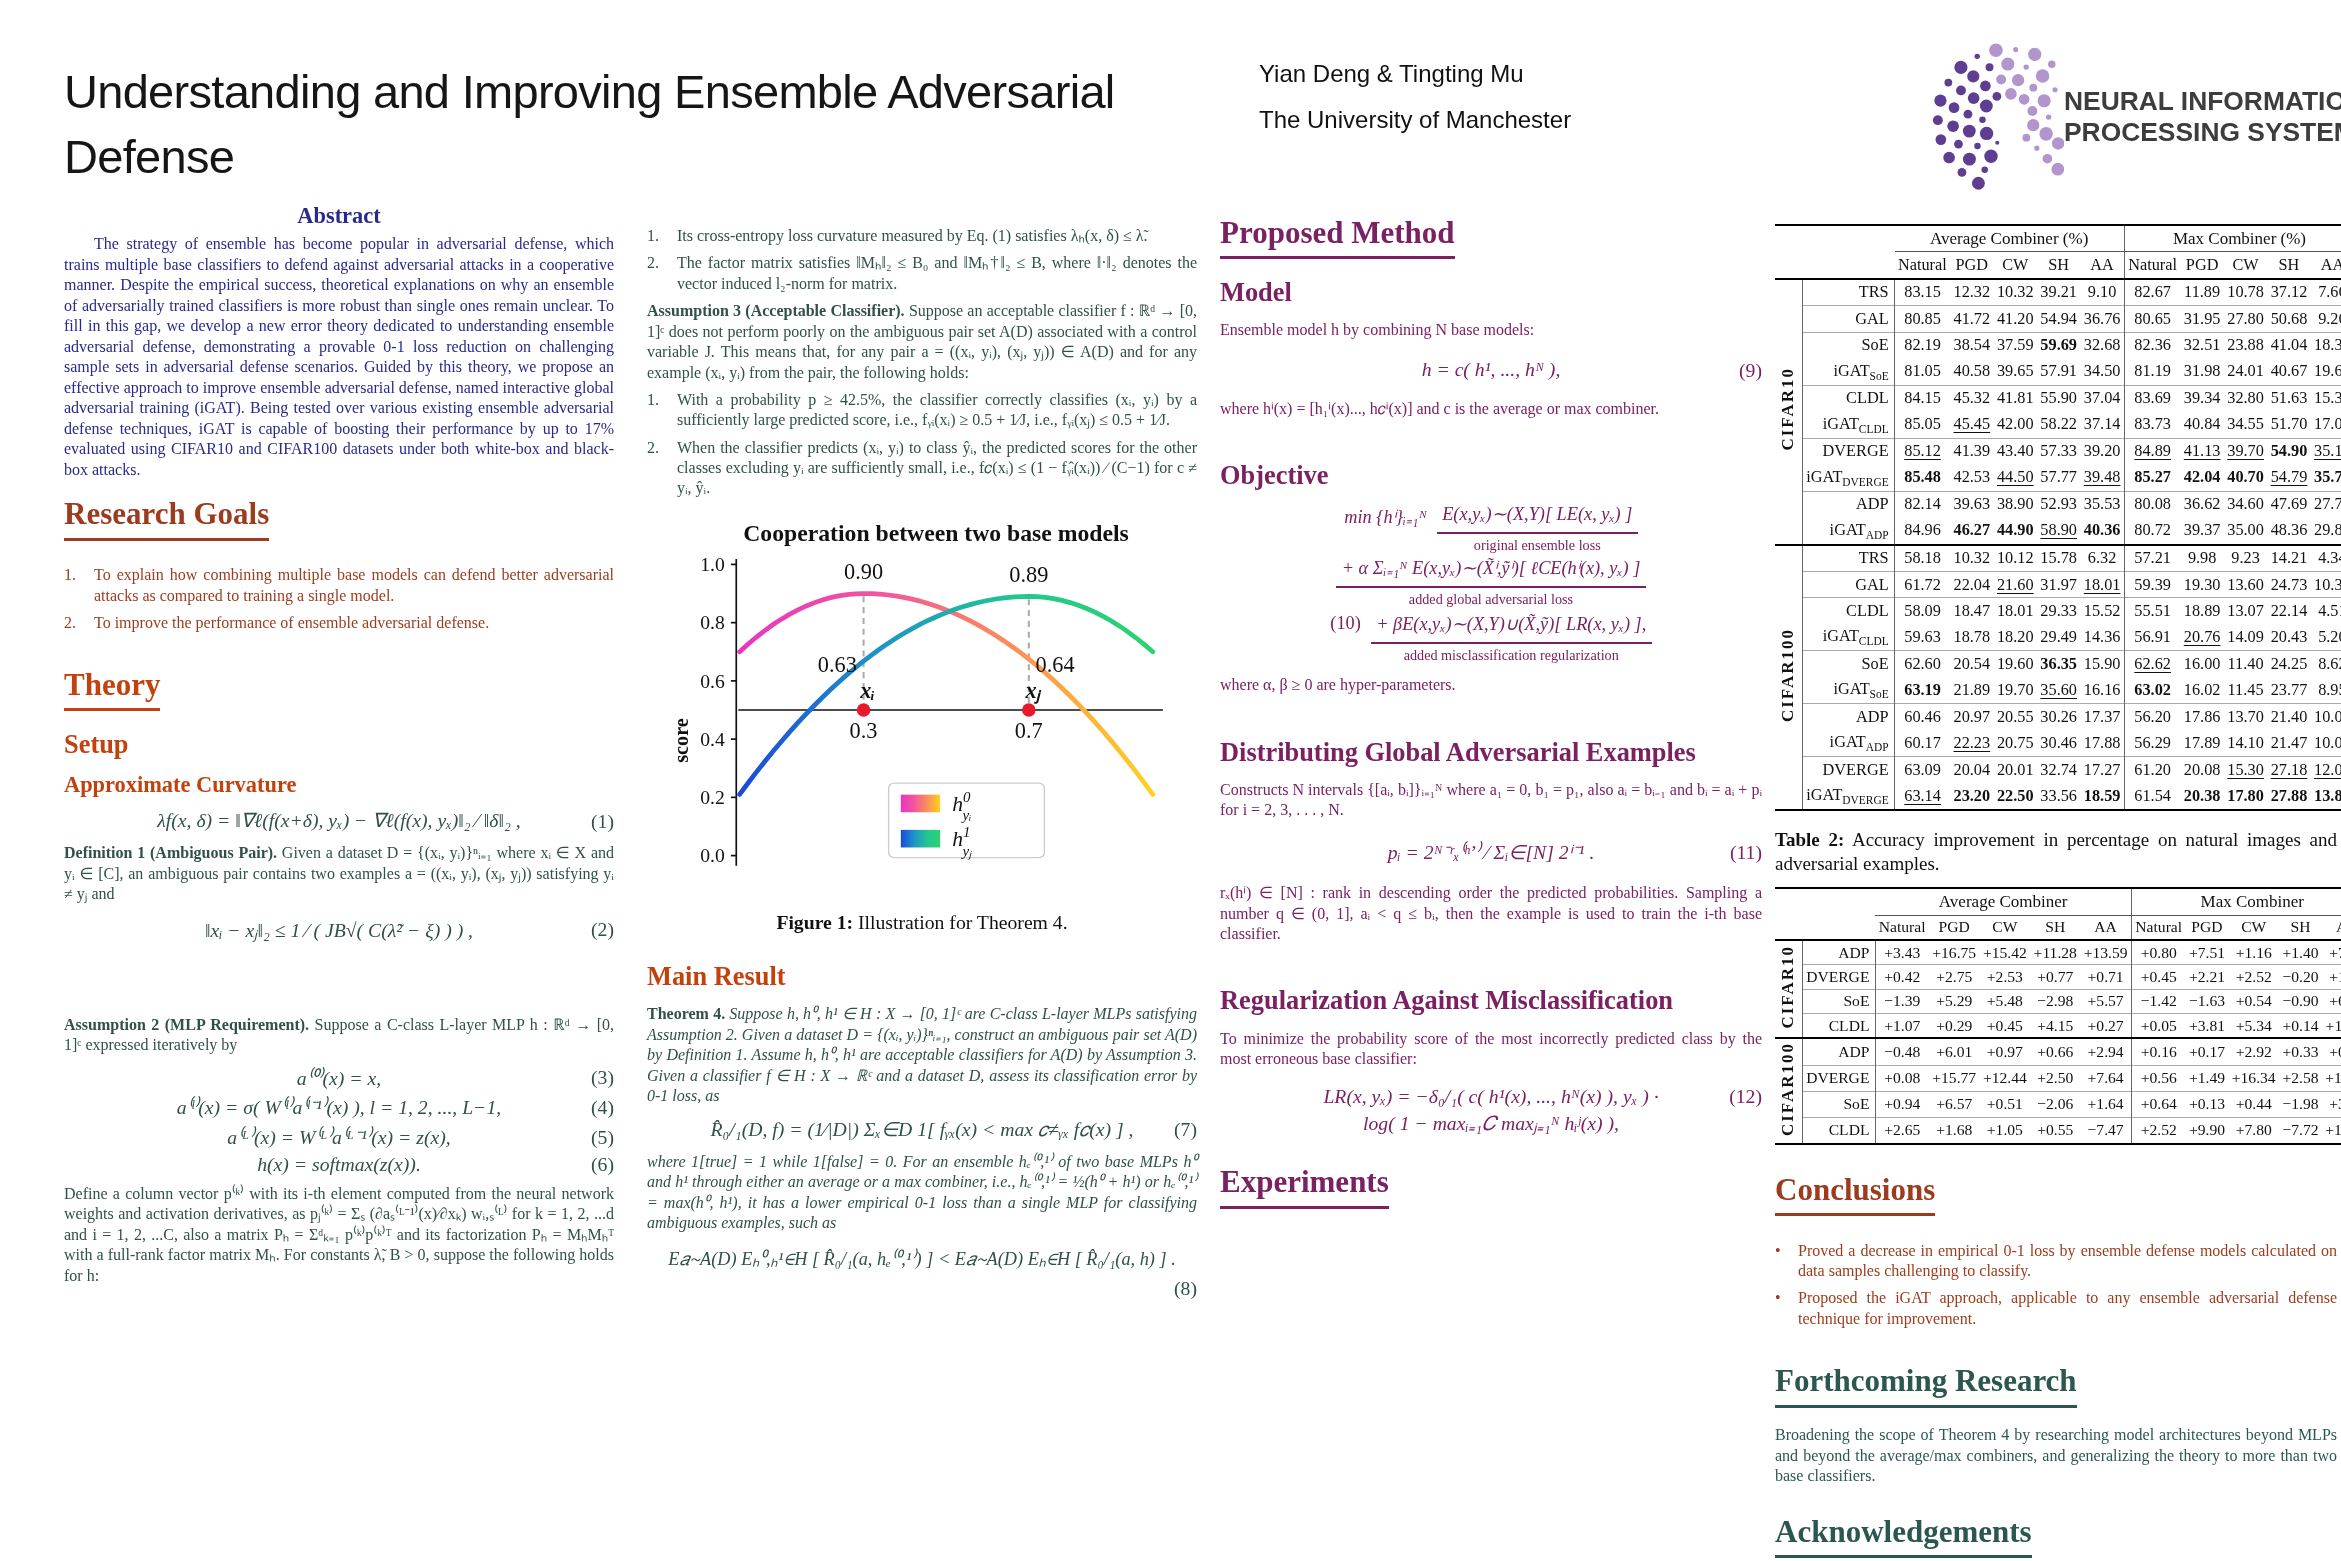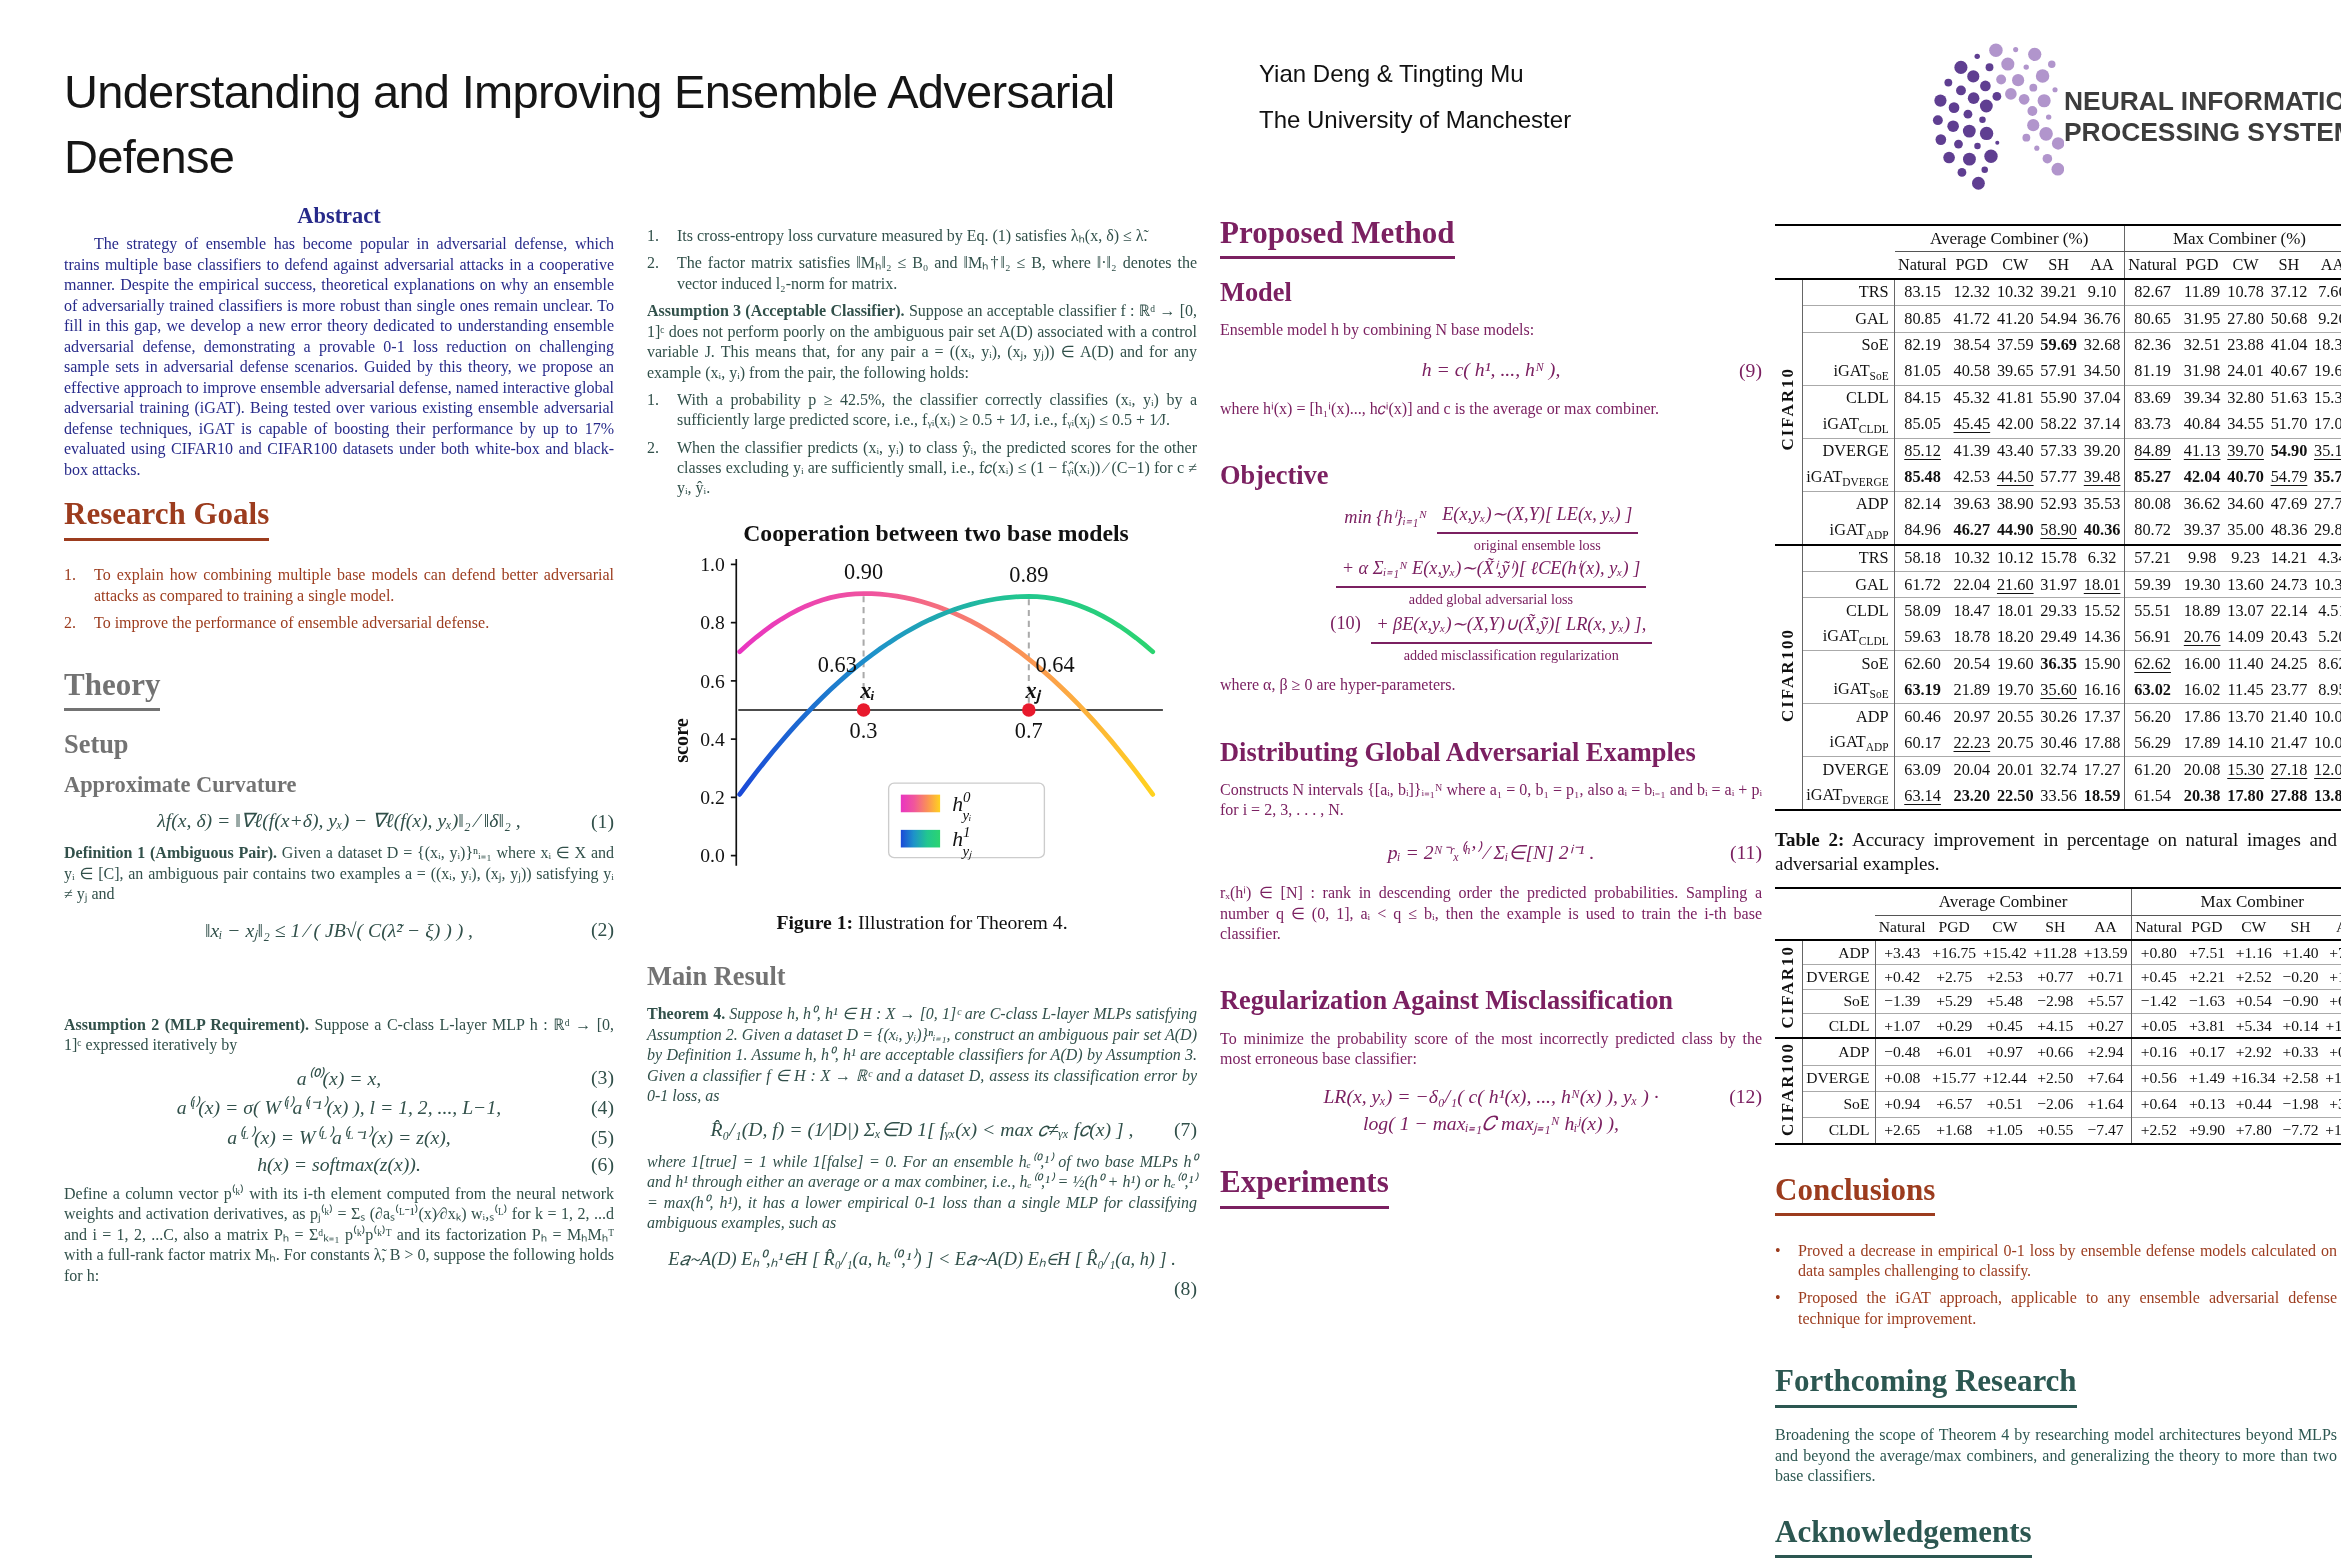--- a/index.html
+++ b/index.html
@@ -18,21 +18,21 @@
   
   .col{position:absolute;width:550px;}
   #col1{left:64px;top:203px;}
   #col2{left:647px;top:203px;}
   #col3{left:1220px;top:215px;width:542px;}
   #col4{left:1775px;top:224px;width:562px;}
   
   .navy{color:#272a8a;}
   .brick{color:#9c3c1e;text-align:right;}
   .green{color:#31504a;}
-  .greenh{color:#737373;}
+  .greenh{color:#c2410c;}
   .purple{color:#7b2061;}
   .teal{color:#2c5751;}
   .body{font-size:16px;line-height:1.28;text-align:justify;}
   .abstract-title{font-size:22.4px;font-weight:bold;text-align:center;margin-bottom:5.4px;}
   .abstract{text-indent:30px;}
   .sec-h{display:inline-block;font-size:31px;font-weight:bold;
          border-bottom:3.4px solid;padding-bottom:5.4px;margin:0 0 17.6px 0;}
   .sub-h{font-size:26.4px;font-weight:bold;margin:0 0 12.2px 0;}
   .subsub-h{font-size:22.4px;font-weight:bold;margin:0 0 9.5px 0;}
   .eq{position:relative;text-align:center;font-style:italic;font-size:19.7px;margin:11px 0;}

